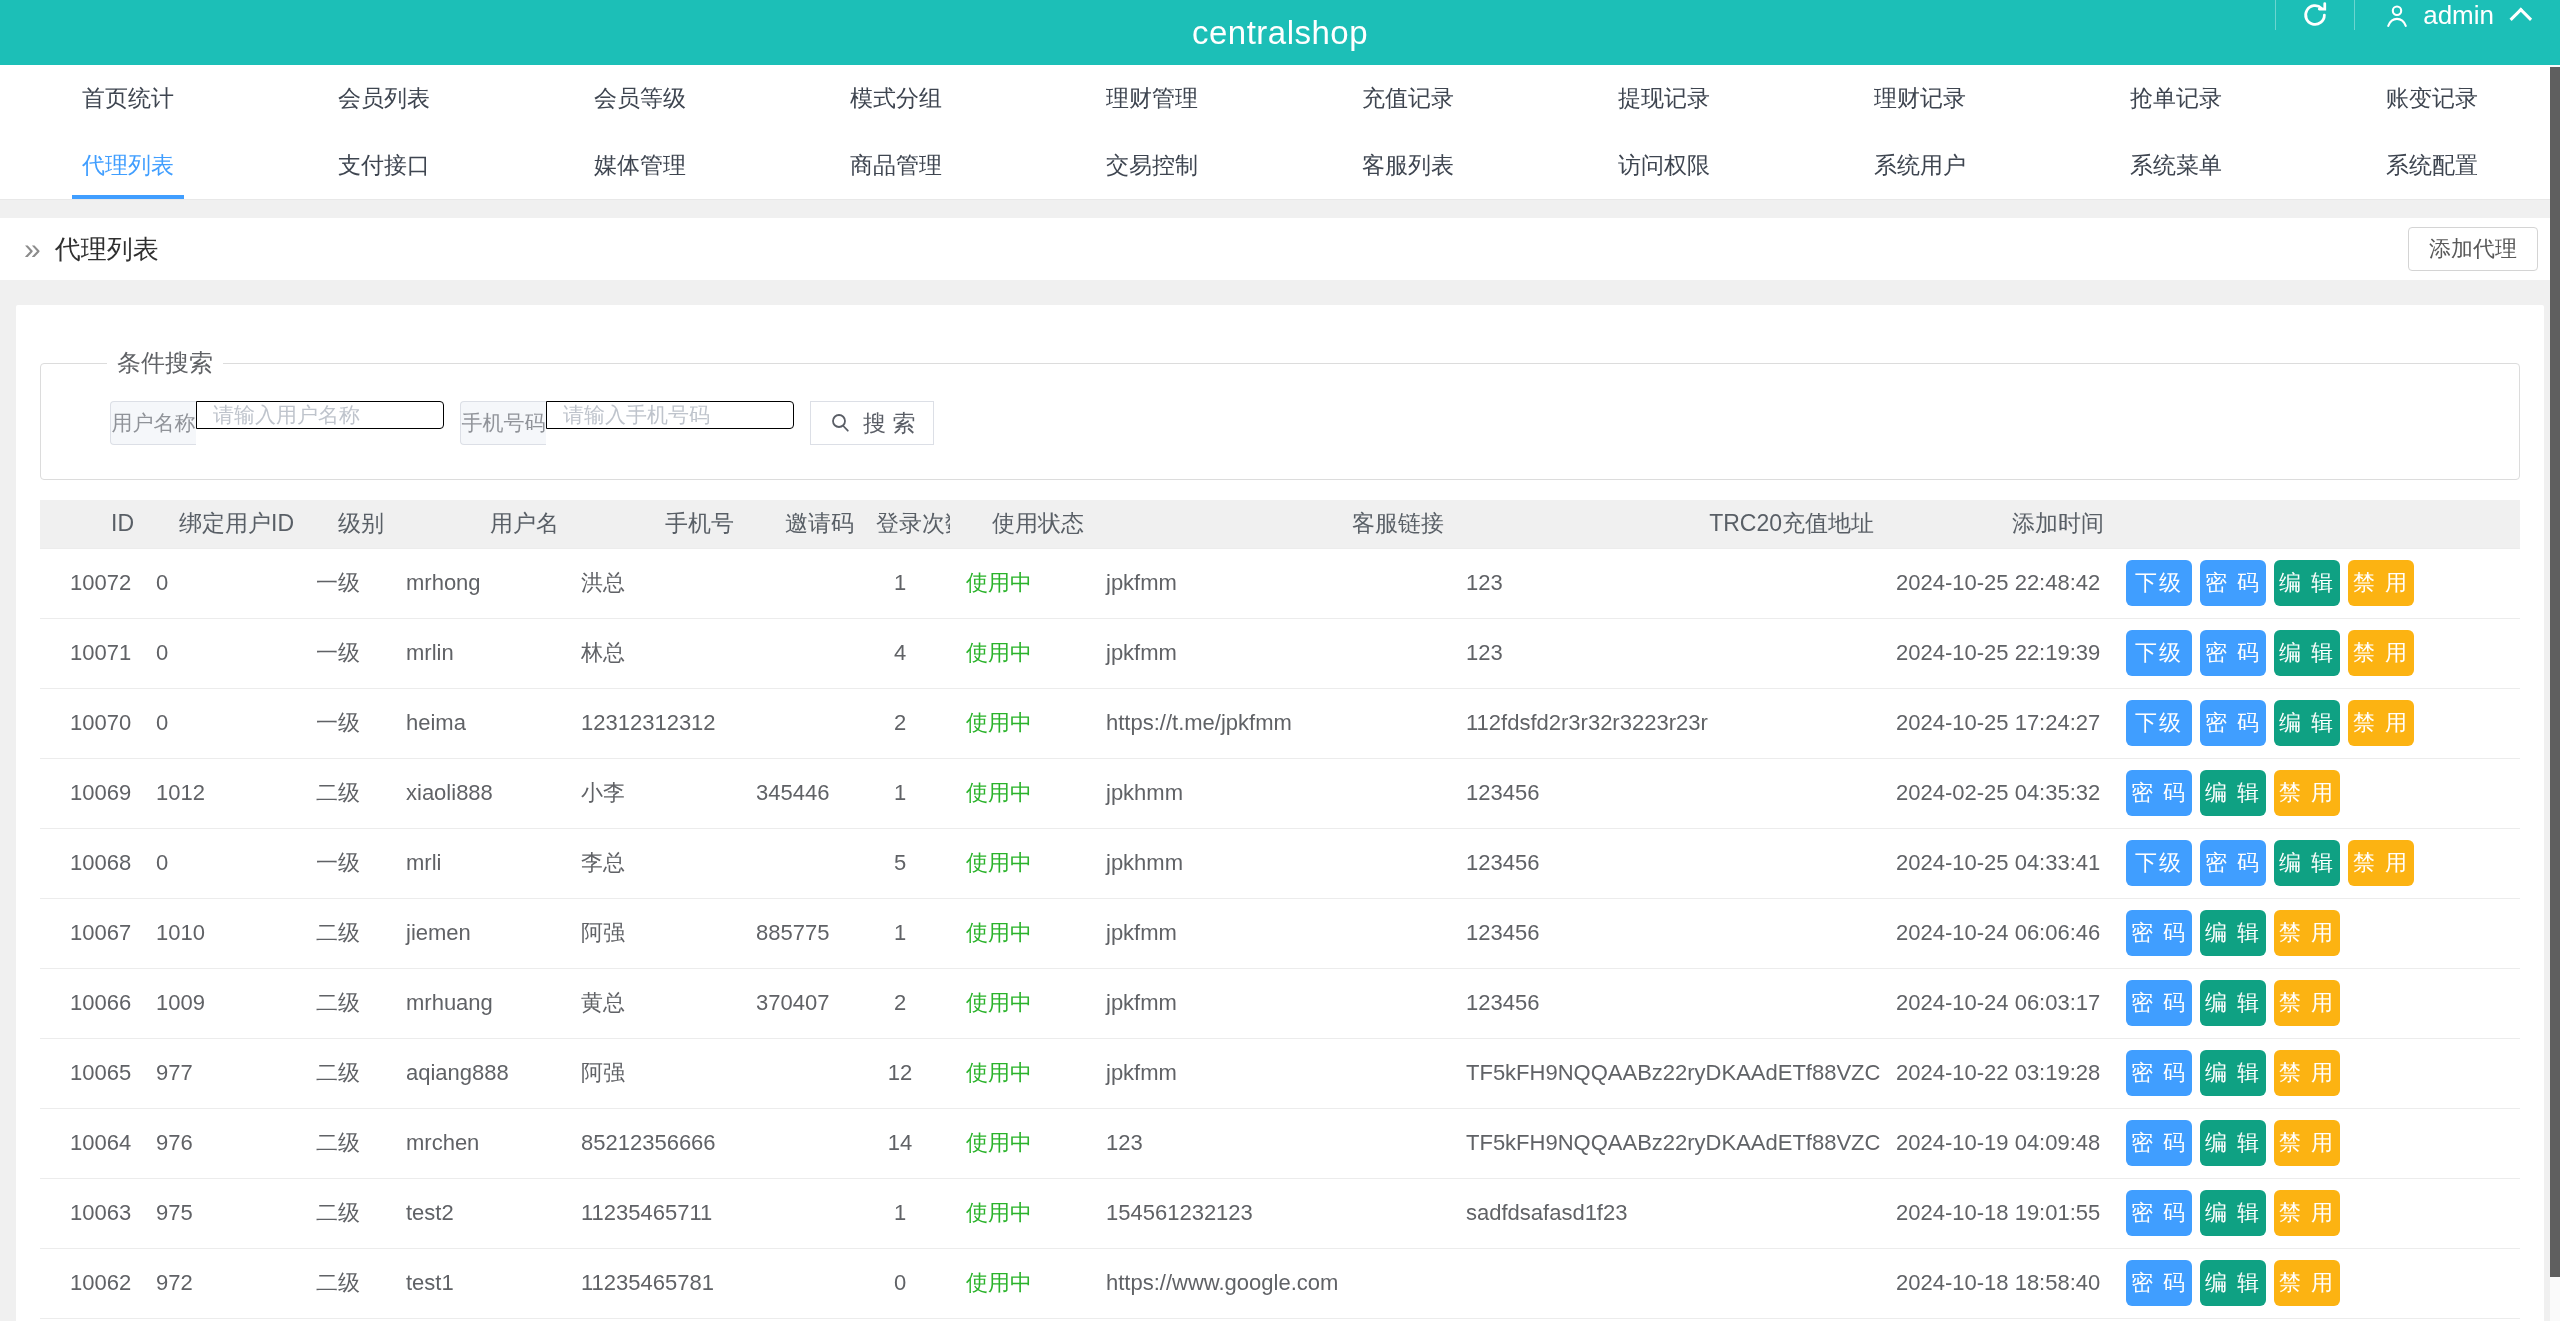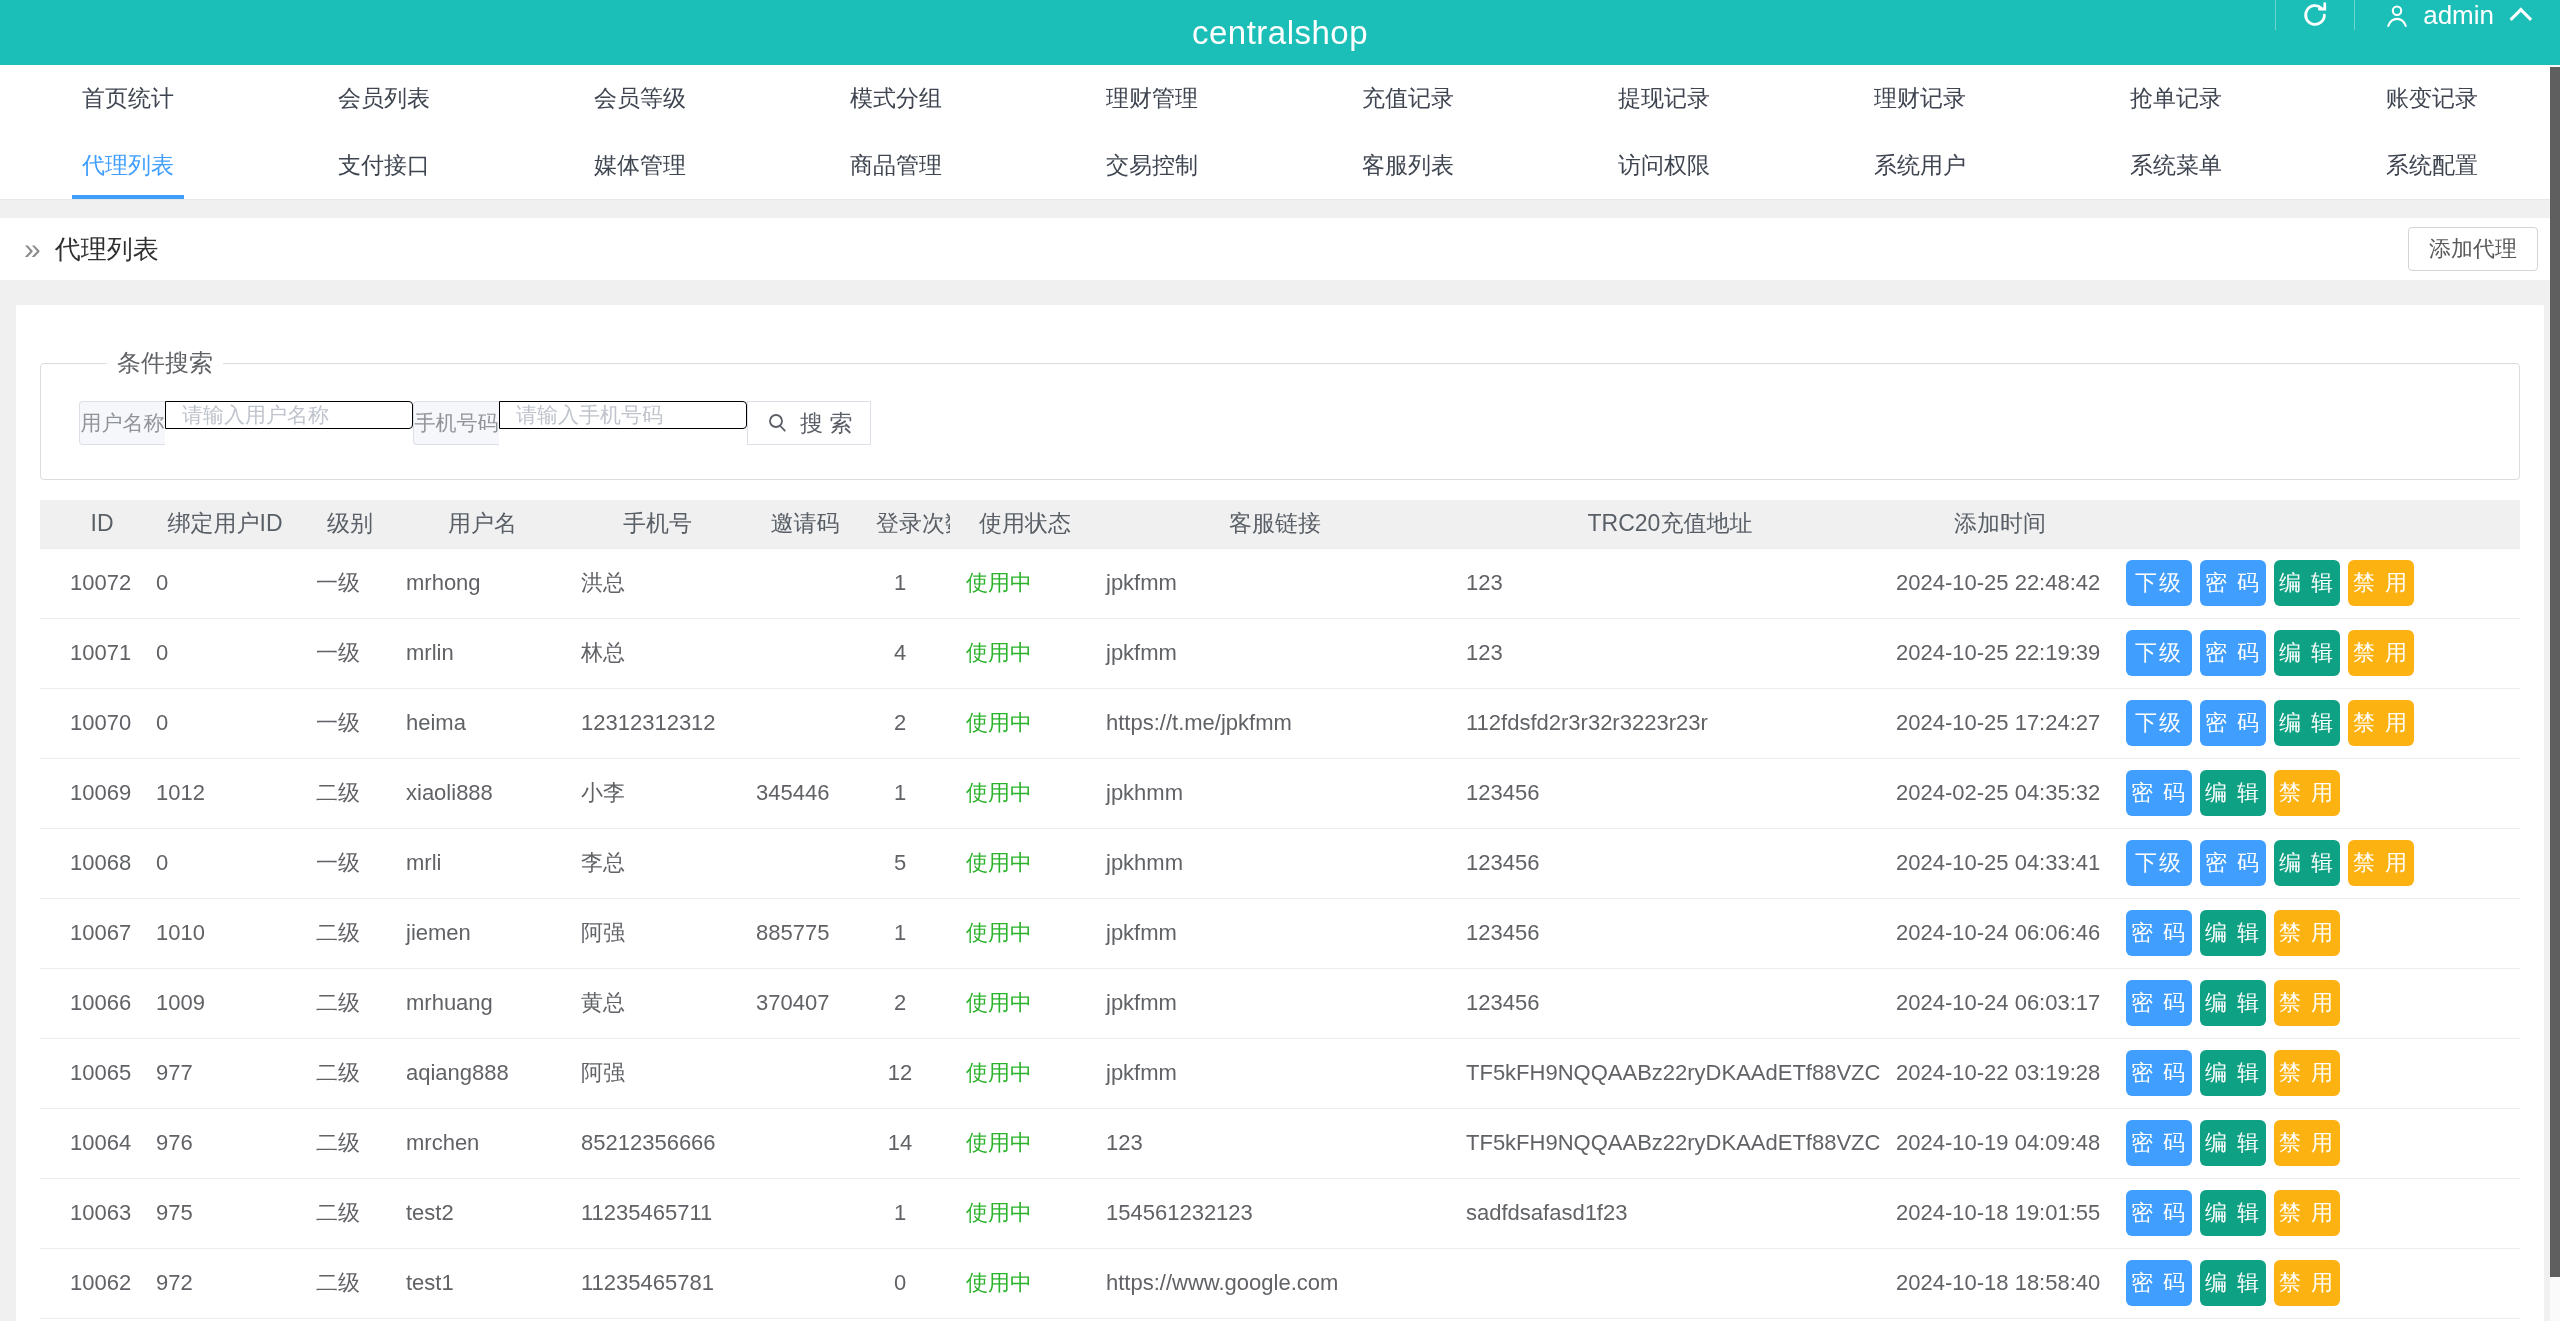--- a/index.html
+++ b/index.html
@@ -49,42 +49,42 @@
   .add-btn{
     height:44px;padding:0 20px;background:#fff;border:1px solid #d4d4d4;border-radius:4px;
     font-size:22px;color:#595959;cursor:pointer;font-family:inherit;
   }
   
   .card{margin:25px 16px 0;background:#fff;height:1200px;padding:42px 24px 0;border-radius:2px;}
   fieldset.search{
     border:1px solid #dcdcdc;border-radius:4px;margin:0;padding:22px 0 34px 38px;
   }
   fieldset.search legend{margin-left:28px;padding:0 10px;font-size:24px;color:#606266;}
-  .form-row{display:flex;align-items:center;}
+  .form-row{display:flex;align-items:center;gap:16px;margin-left:31px;}
   .input-group{display:flex;height:44px;}
   .addon{
     width:86px;background:#f5f7fa;border:1px solid #dcdfe6;border-right:none;
     border-radius:4px 0 0 4px;color:#909399;font-size:21px;
     display:flex;align-items:center;justify-content:center;white-space:nowrap;
   }
   .input-group input{
     width:248px;height:28px;border:1px solid #000000;border-radius:0 4px 4px 0;
     padding:0 16px;font-size:21px;color:#606266;outline:none;font-family:Liberation Sans, sans-serif;
   }
   .input-group input::placeholder{color:#bfc4cc;}
   .search-btn{
     height:44px;padding:0 18px;display:flex;align-items:center;gap:10px;
     background:#fff;border:1px solid #dcdfe6;border-radius:0;cursor:pointer;
     font-size:23px;color:#5a5e66;font-family:inherit;
   }
   
   table.grid{margin-top:20px;width:100%;border-collapse:collapse;table-layout:fixed;}
   table.grid thead tr{background:#f0f0f0;height:48px;}
   table.grid th{
-    font-weight:normal;font-size:23px;color:#595f66;text-align:center;
+    font-weight:normal;font-size:23px;color:#595f66;text-align:right;
     padding:0 6px 0 16px;white-space:nowrap;overflow:hidden;
   }
   table.grid th:first-child{padding-left:30px;}
   table.grid td{
     height:70px;font-size:22px;color:#606266;padding:0 6px 0 16px;
     white-space:nowrap;overflow:hidden;background:#fff;
   }
   table.grid td:first-child{padding-left:30px;}
   table.grid tbody tr{border-bottom:1px solid #ececec;}
   table.grid tbody tr:first-child td{border-top:1px solid #ececec;}

